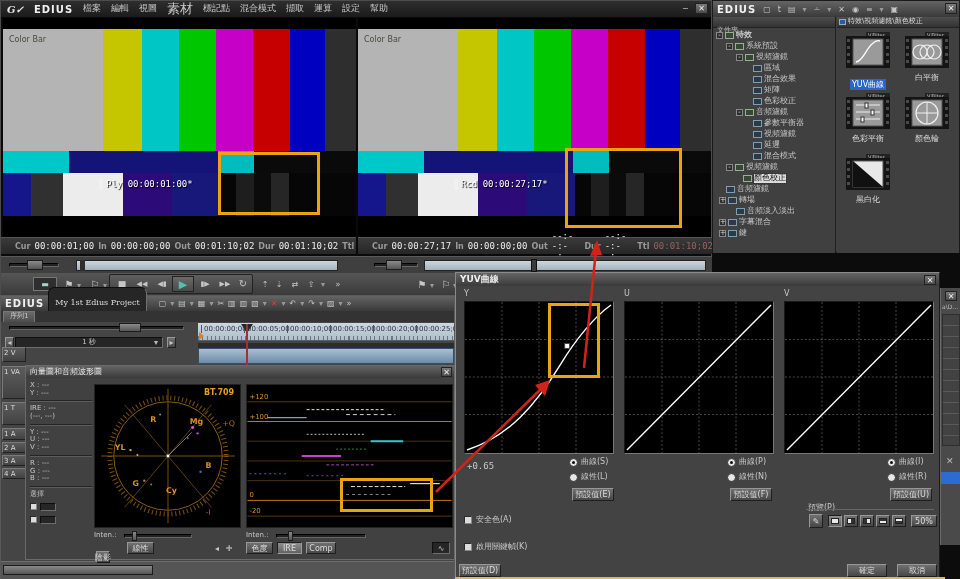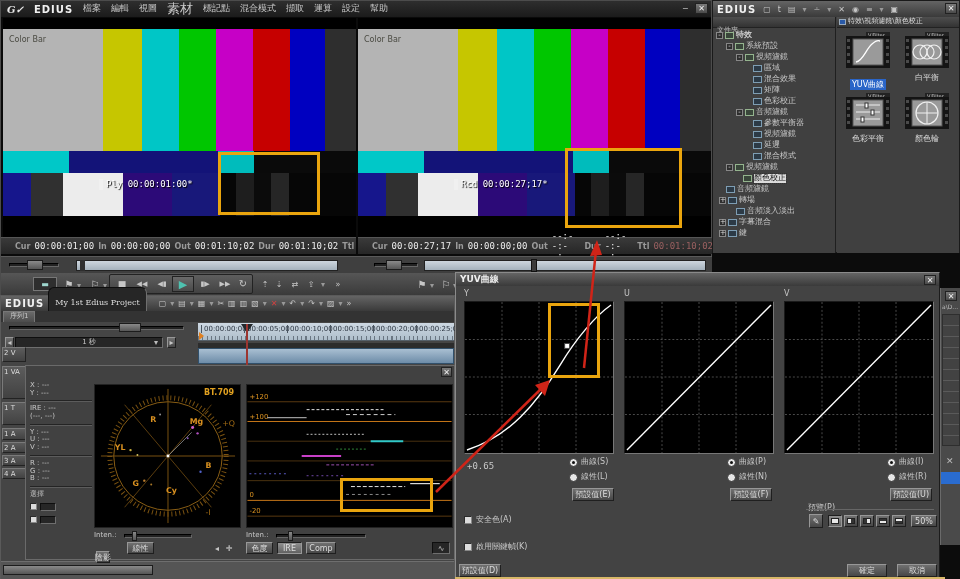--- a/index.html
+++ b/index.html
@@ -390,20 +390,38 @@
           <line x1="10" y1="12" x2="34" y2="12" stroke="#eee"></line>
             <rect x="19" y="10" width="3" height="5" fill="#fff" stroke="#333"></rect>
           <line x1="10" y1="19" x2="34" y2="19" stroke="#eee"></line>
             <rect x="25" y="17" width="3" height="5" fill="#fff" stroke="#333"></rect>
           <line x1="10" y1="26" x2="34" y2="26" stroke="#eee"></line>
             <rect x="15" y="24" width="3" height="5" fill="#fff" stroke="#333"></rect>
         </svg>
         <div class="efflbl">色彩平衡</div>
       </div>
 
+      <div class="ab" style="left:5px;top:137px;width:52px;height:58px;text-align:center">
+        <svg width="44" height="36">
+          <rect x="20" y="0" width="24" height="6" fill="#222"></rect>
+            <text x="22" y="5" font-size="5" fill="#ccc">V.Filter</text>
+          <rect x="0" y="4" width="44" height="32" fill="#141414"></rect>
+          <rect x="1" y="7" width="3" height="3" fill="#4a4a4a"></rect>
+            <rect x="1" y="14" width="3" height="3" fill="#4a4a4a"></rect>
+            <rect x="1" y="21" width="3" height="3" fill="#4a4a4a"></rect>
+            <rect x="1" y="28" width="3" height="3" fill="#4a4a4a"></rect>
+          <rect x="40" y="7" width="3" height="3" fill="#4a4a4a"></rect>
+            <rect x="40" y="14" width="3" height="3" fill="#4a4a4a"></rect>
+            <rect x="40" y="21" width="3" height="3" fill="#4a4a4a"></rect>
+            <rect x="40" y="28" width="3" height="3" fill="#4a4a4a"></rect>
+          <rect x="7" y="7" width="30" height="26" fill="#e8e8e8" stroke="#555"></rect>
+          <path d="M7,7 L7,33 L37,33 Z" fill="#111"></path>
+        </svg>
+        <div class="efflbl">黑白化</div>
+      </div>
     </div>
   </div>
 
   <div class="ab" style="left:712px;top:253px;width:248px;height:326px;background:#0c0c0c"></div>
 
   <div class="ab" style="left:0;top:295px;width:455px;height:284px;background:#454545;border:1px solid #5a5a5a">
     <div class="ab tb" style="left:0;top:0;width:453px;height:15px;display:flex;align-items:center;gap:4px;padding-left:4px">
       <span style="font-weight:bold;color:#f0f0f0;font-size:10px;letter-spacing:1px">EDIUS</span>
       <span class="sunk lbl" style="padding:11px 6px;font-family:'DejaVu Serif',serif;font-size:8px;border-radius:6px;color:#ddd">My 1st Edius Project</span>
       <span class="icon" style="margin-left:8px">▢</span>
@@ -478,20 +496,23 @@
     <div class="ab trkhead" style="left:1px;top:172px;width:24px;height:11px">
         <span>4 A</span>
       </div>
 
     <div class="ab" style="left:0;top:265px;width:453px;height:18px;background:#555;border-top:1px solid #6e6e6e">
       <div class="ab thumb" style="left:2px;top:3px;width:150px;height:10px"></div>
     </div>
   </div>
 
   <div class="ab" style="left:25px;top:365px;width:430px;height:195px;background:#414141;border:1px solid #6a6a6a;z-index:10">
+    <div class="ab tb" style="left:0;top:0;width:428px;height:12px;display:flex;align-items:center;padding-left:4px">
+      <span class="lbl" style="font-size:8px;color:#eee">向量圖和音頻波形圖</span>
+    </div>
     <span class="winx ab" style="left:415px;top:1px;width:11px;height:10px">✕</span>
 
     <div class="ab" style="left:4px;top:16px;width:62px">
       <div class="lbl" style="font-size:7px"><span>X :</span> <span>---</span></div>
       <div class="lbl" style="font-size:7px"><span>Y :</span> <span>---</span></div>
       <div class="sep" style="margin:3px 0"></div>
       <div class="lbl" style="font-size:7px"><span>IRE :</span> <span>---</span></div>
       <div class="lbl" style="font-size:7px"><span>(---, ---)</span></div>
       <div class="sep" style="margin:3px 0"></div>
       <div class="lbl" style="font-size:7px"><span>Y :</span> <span>---</span></div>

